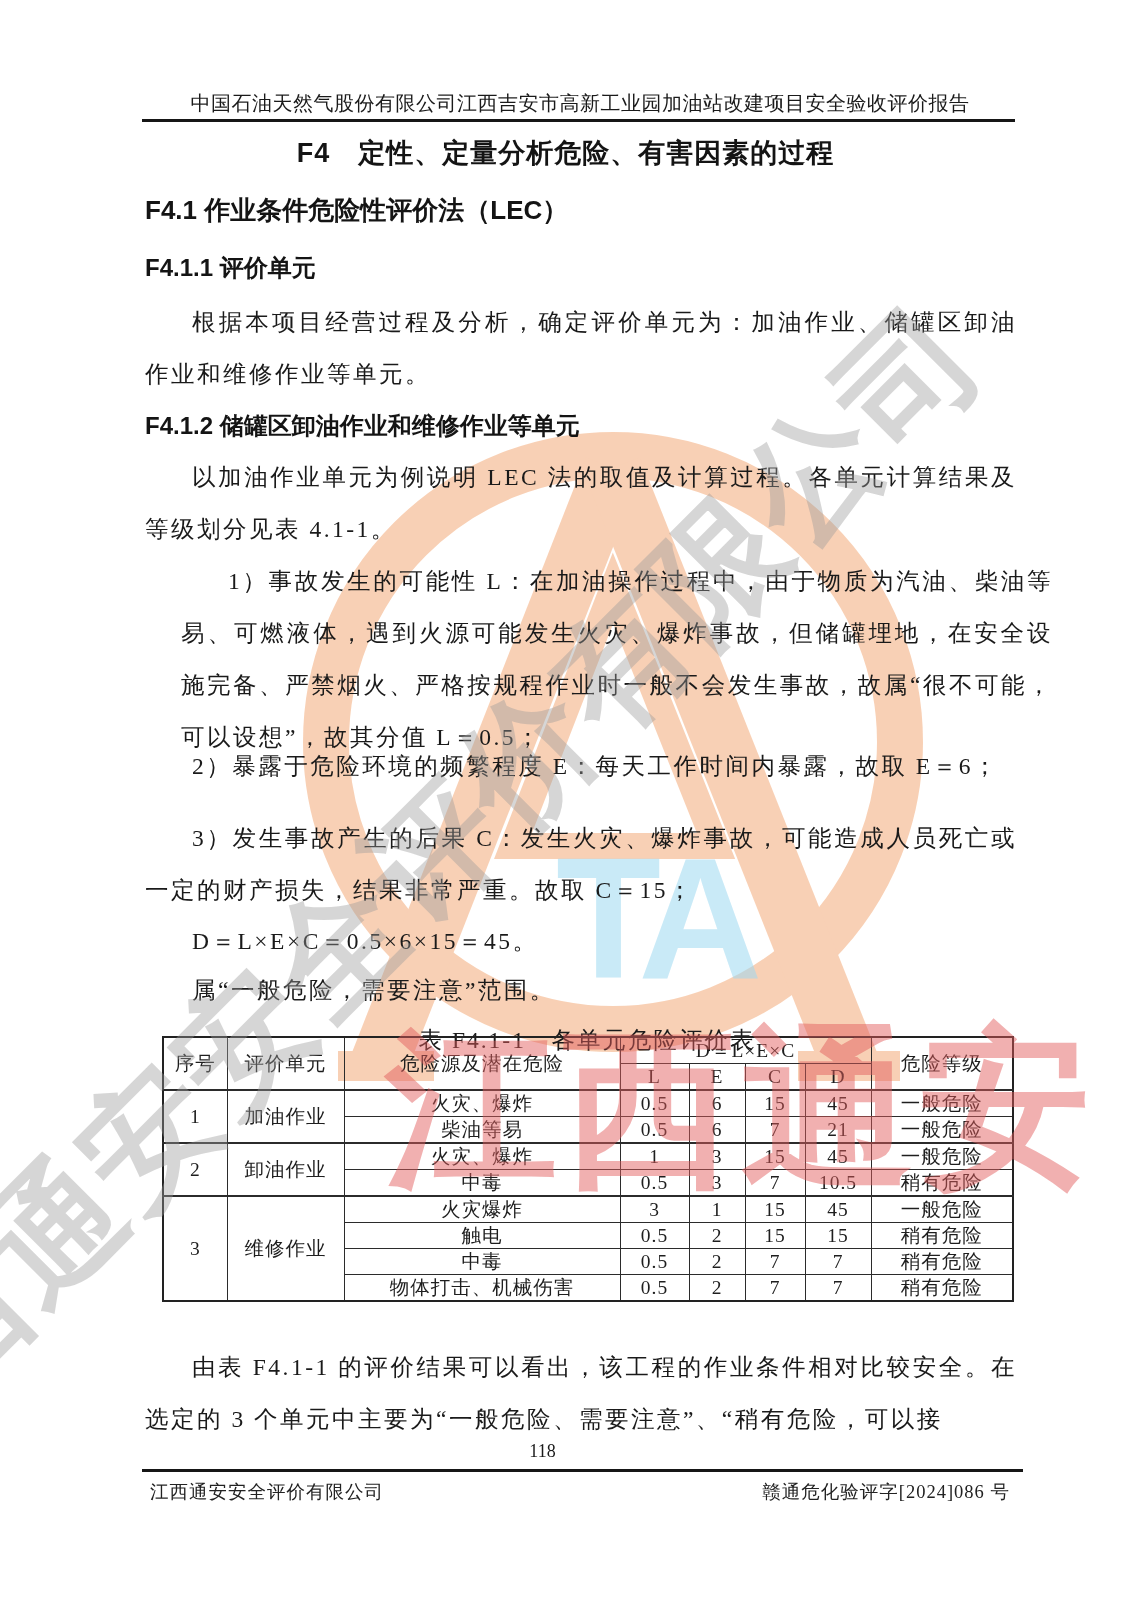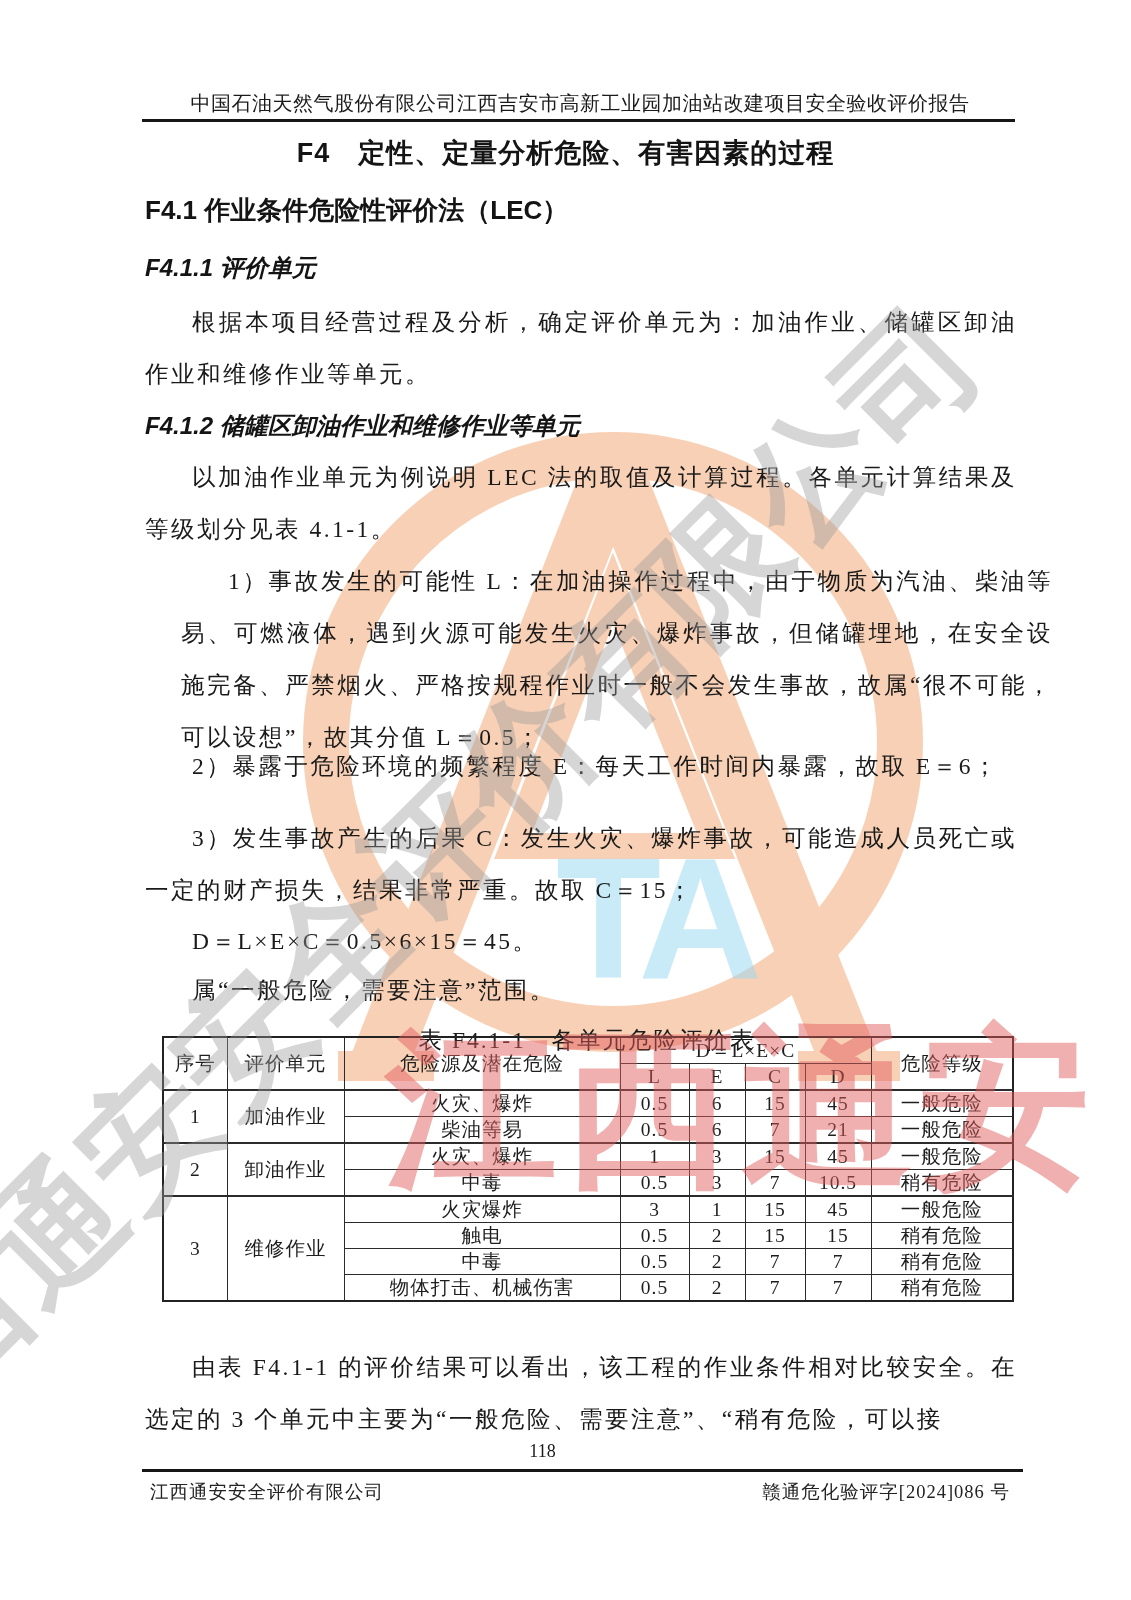--- a/index.html
+++ b/index.html
@@ -8,21 +8,21 @@
     background:#ffffff; overflow:hidden;
     font-family:"Liberation Serif", serif; color:#1a1a1a;
   }
   .abs { position:absolute; }
   .center { text-align:center; }
   .heading { font-family:"Liberation Sans", sans-serif; font-weight:bold; color:#141414; }
   .running-header { left:145px; width:870px; top:90px; font-size:20px; line-height:26px; letter-spacing:0.5px; }
   .rule { background:#161616; }
   .doc-title { left:0; width:1131px; top:134px; font-size:27px; line-height:38px; letter-spacing:1px; }
   .h1 { left:145px; width:880px; top:192px; font-size:26px; line-height:36px; }
-  .h2 { left:145px; width:880px; font-size:24px; line-height:32px;font-style:italic; }
+  .h2 { left:145px; width:880px; font-size:24px; line-height:32px; }
   .body-text {
     left:145px; width:872px; font-size:23.5px; line-height:52px;
     letter-spacing:2.5px; text-align:justify;
   }
   .indent { text-indent:2em; }
   .tbl-caption { left:162px; width:850px; font-size:23.5px; line-height:40px; letter-spacing:2px; }
   table.lec {
     position:absolute; left:162px; top:1036px; width:850px;
     border-collapse:collapse; table-layout:fixed;
     font-family:"Liberation Serif", serif;

